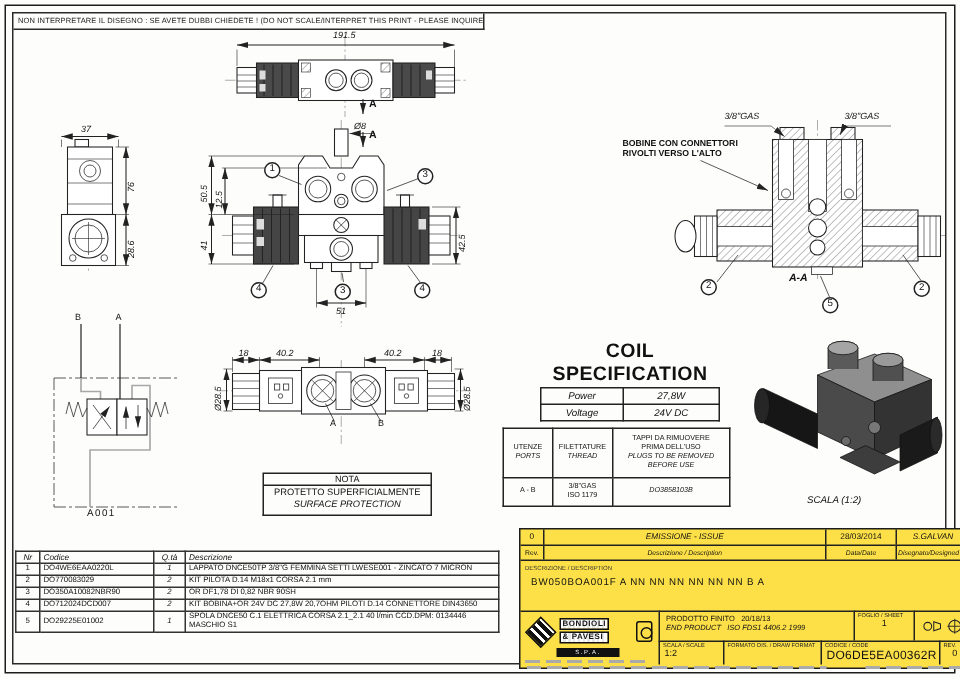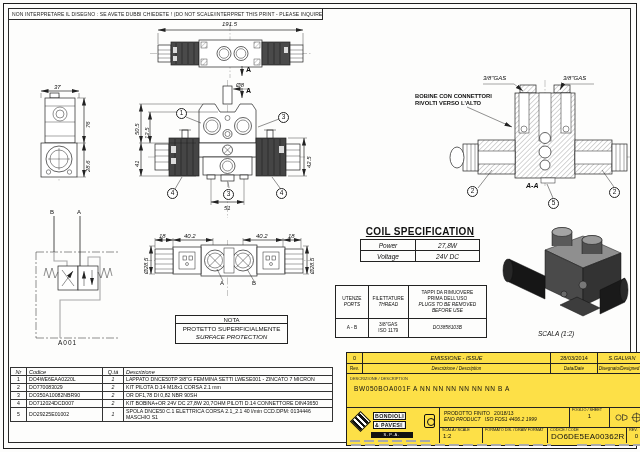--- a/index.html
+++ b/index.html
@@ -11,21 +11,21 @@
   svg#drawing { position:absolute; left:0; top:0; }
   .lbl { position:absolute; font-size:6px; color:#111; white-space:nowrap; line-height:1; }
   .i { font-style:italic; }
   .b { font-weight:bold; }
   .rot { transform:rotate(-90deg); transform-origin:0 0; }
   .balloon { position:absolute; width:11px; height:11px; border:0.9px solid #222; border-radius:50%; background:#fff; font-size:6.5px; color:#111; display:flex; align-items:center; justify-content:center; line-height:1; }
   .seclbl { font-size:7px; font-weight:bold; }
 
   
   .coilspec { position:absolute; left:358px; top:226px; width:124px; color:#111; }
-  .coilspec .t { font-size:10px; font-weight:bold; text-align:center; letter-spacing:.3px;text-decoration:underline; }
+  .coilspec .t { font-size:13px; font-weight:bold; text-align:center; letter-spacing:.3px; }
   .coilspec table { width:120px; margin:2px auto 0; border-collapse:collapse; }
   .coilspec td { border:0.8px solid #222; font-size:6.5px; font-style:italic; text-align:center; height:11px; }
   .coilspec td:first-child { width:55px; }
 
   
   .ports { position:absolute; left:335px; top:285px; width:152px; border-collapse:collapse; color:#111; }
   .ports td { border:0.8px solid #222; text-align:center; vertical-align:middle; font-size:4.8px; line-height:1.25; padding:1px; }
   .ports .hd { height:33px; }
   .ports .dr { height:19px; font-size:5.5px; }
 

